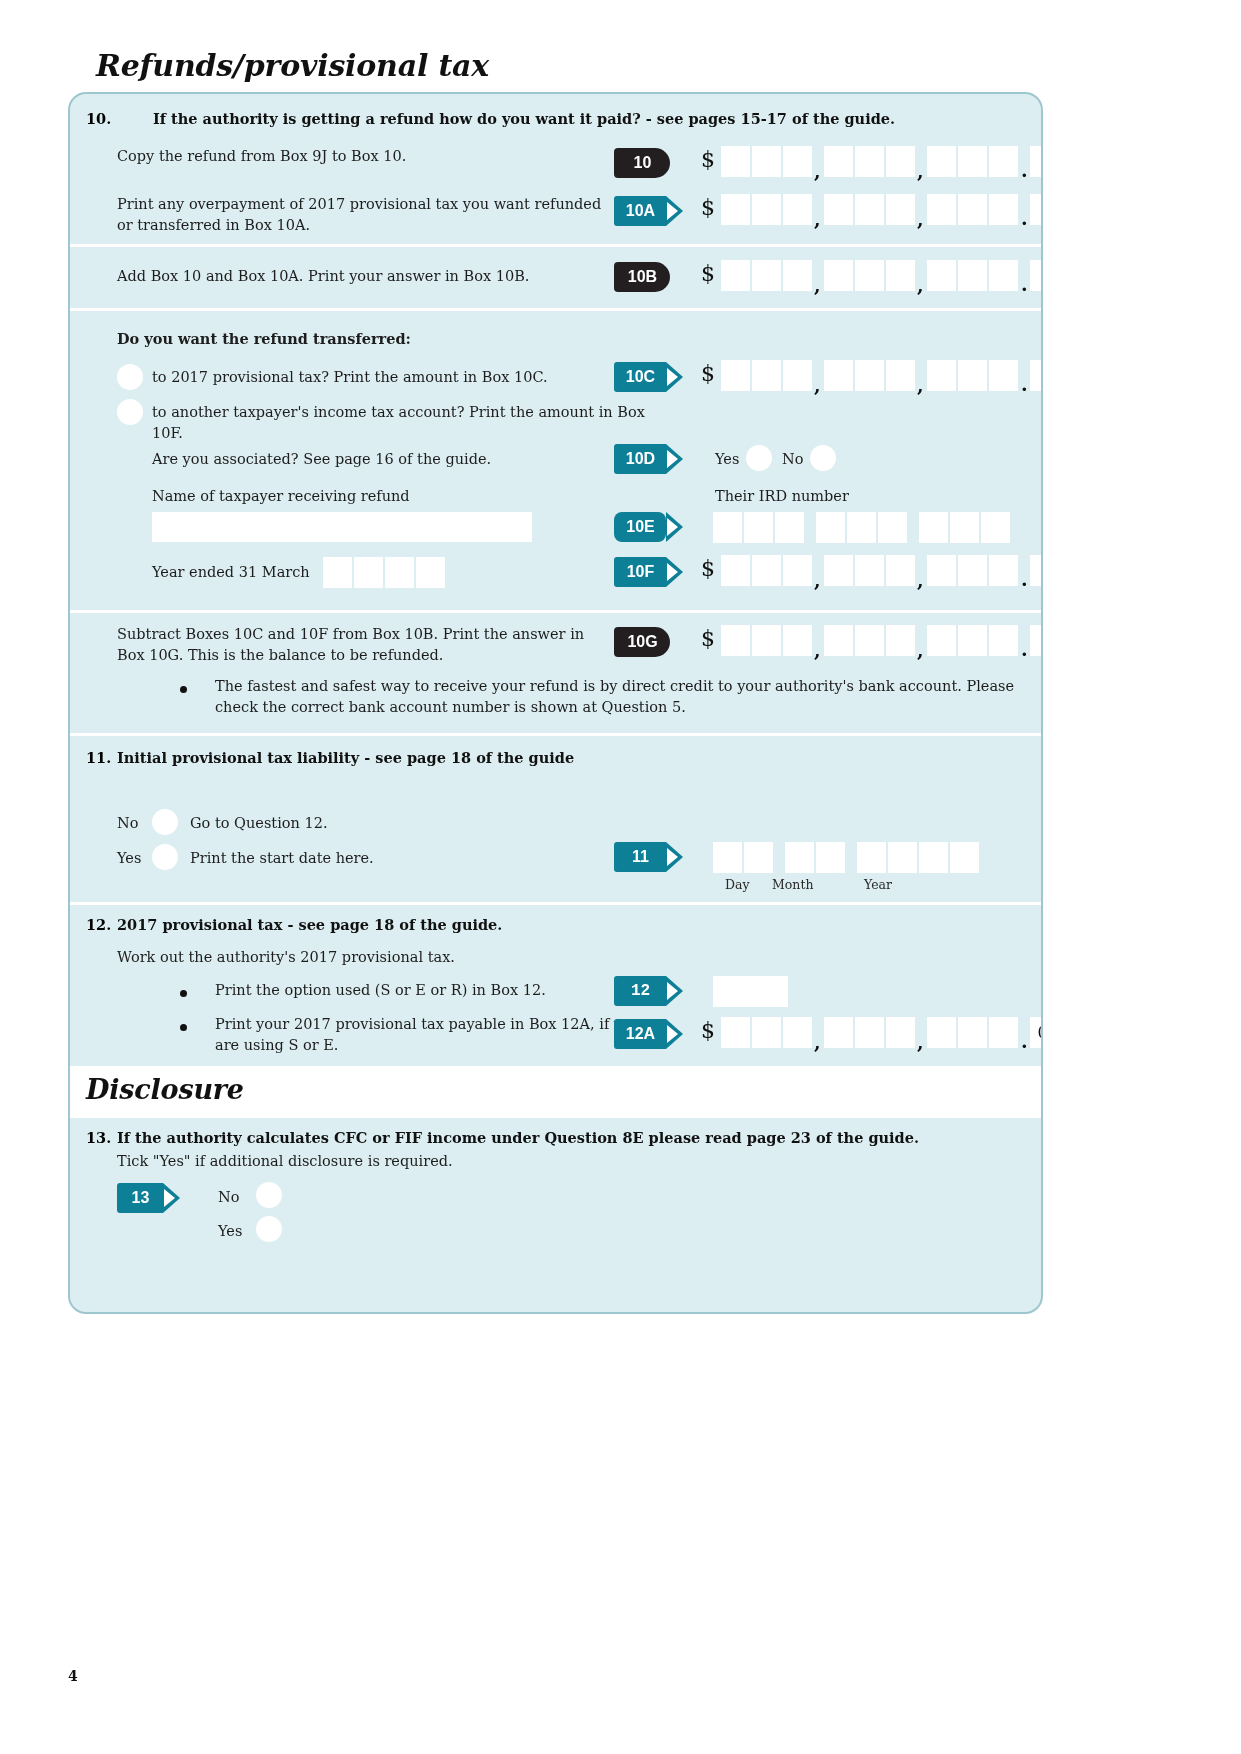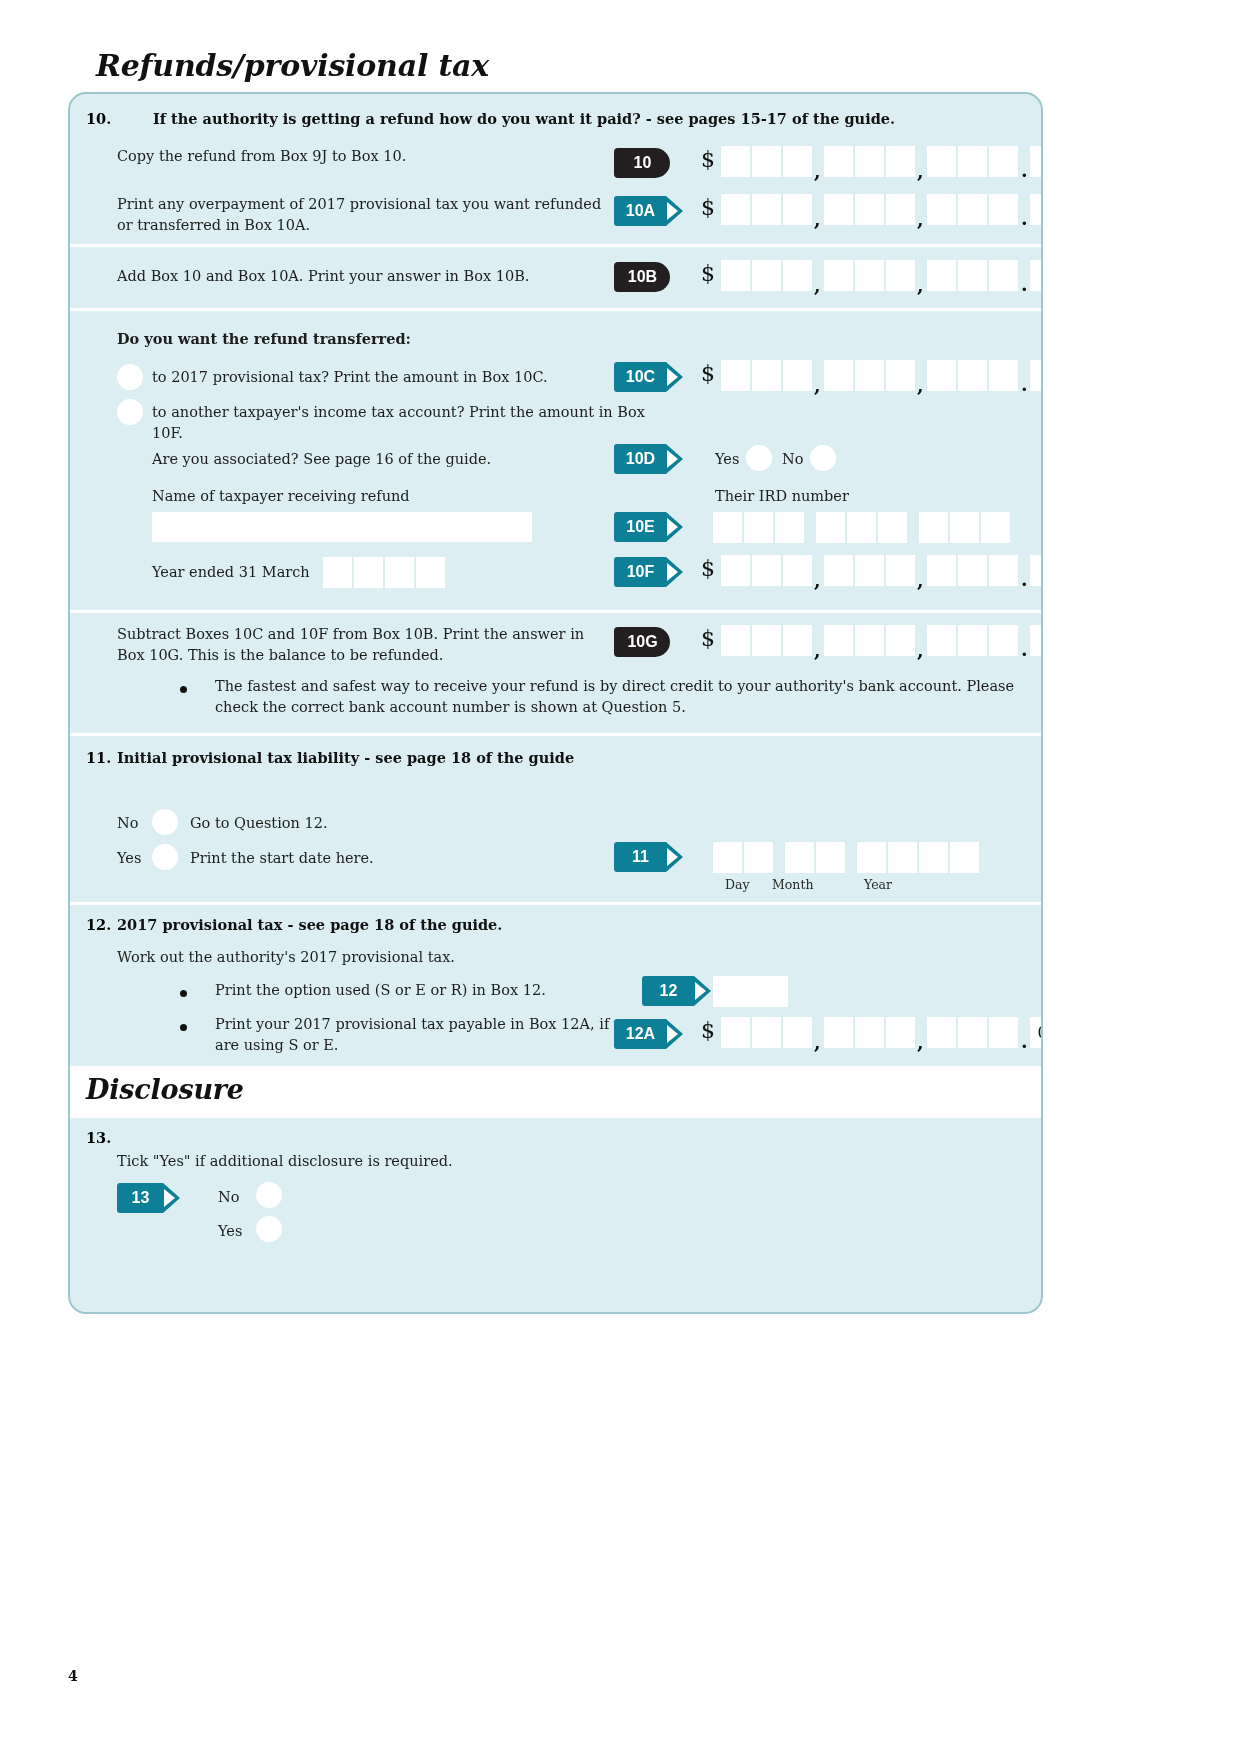--- a/index.html
+++ b/index.html
@@ -357,21 +357,21 @@
     <div style="position:absolute; left:645px; top:355px;" class="btext">Yes</div>
     <div class="radio" style="left:676px; top:351px;"></div>
     <div style="position:absolute; left:712px; top:355px;" class="btext">No</div>
     <div class="radio" style="left:740px; top:351px;"></div>
 
     <div style="position:absolute; left:82px; top:392px;" class="btext">Name of taxpayer receiving refund</div>
     <div style="position:absolute; left:645px; top:392px;" class="btext">Their IRD number</div>
 
     <div class="textfield" style="left:82px; top:418px; width:380px;"></div>
 
-    <div class="tag tag-teal" style="left:544px; top:418px;">
+    <div class="tag tag-teal" style="left:544px; top:418px;border-radius:8px;">
       <span>10E</span>
       <i class="arrowhead"></i>
     </div>
 
     <div class="cellgroup" style="left:643px; top:418px;">
       <div class="cell"></div>
       <div class="cell"></div>
       <div class="cell"></div>
       <div class="gapcell"></div>
       <div class="cell"></div>
@@ -497,21 +497,21 @@
     <div class="white-strip" style="top:808px; height:3px;"></div>
 
     <div style="position:absolute; left:16px; top:822px;" class="qnum">12.</div>
     <div style="position:absolute; left:47px; top:822px; width:880px;" class="qtitle">2017 provisional tax - see page 18 of the guide.</div>
 
     <div style="position:absolute; left:47px; top:853px; width:700px;" class="btext">Work out the authority's 2017 provisional tax.</div>
 
     <div class="bullet" style="left:110px; top:896px;"></div>
     <div style="position:absolute; left:145px; top:886px; width:420px;" class="btext">Print the option used (S or E or R) in Box 12.</div>
 
-    <div class="tag tag-teal" style="left:572px; top:882px;">
+    <div class="tag tag-teal" style="left:544px; top:882px;font-family:Liberation Mono, monospace;">
       <span>12</span>
       <i class="arrowhead"></i>
     </div>
 
     <div class="textfield" style="left:643px; top:882px; width:75px; height:31px;"></div>
 
     <div class="bullet" style="left:110px; top:930px;"></div>
     <div style="position:absolute; left:145px; top:920px; width:440px;" class="btext">Print your 2017 provisional tax payable in Box 12A, if you are using S or E.</div>
 
     <div class="tag tag-teal" style="left:544px; top:925px;">
@@ -542,20 +542,21 @@
           </div>
         <div class="cell cents cell-val">0</div>
 
       </div>
     </div>
 
     <div class="white-strip" style="top:972px; height:52px;"></div>
     <div class="section-heading" style="position:absolute; left:16px; top:980px; font-size:27px;">Disclosure</div>
 
     <div style="position:absolute; left:16px; top:1035px;" class="qnum">13.</div>
+    <div style="position:absolute; left:47px; top:1035px; width:880px;" class="qtitle">If the authority calculates CFC or FIF income under Question 8E please read page 23 of the guide.</div>
     <div style="position:absolute; left:47px; top:1057px; width:700px;" class="btext">Tick "Yes" if additional disclosure is required.</div>
 
     <div class="tag tag-teal" style="left:47px; top:1089px; min-width:46px;">
       <span>13</span>
       <i class="arrowhead"></i>
     </div>
 
     <div style="position:absolute; left:148px; top:1093px;" class="btext">No</div>
     <div class="radio" style="left:186px; top:1088px;"></div>
 

